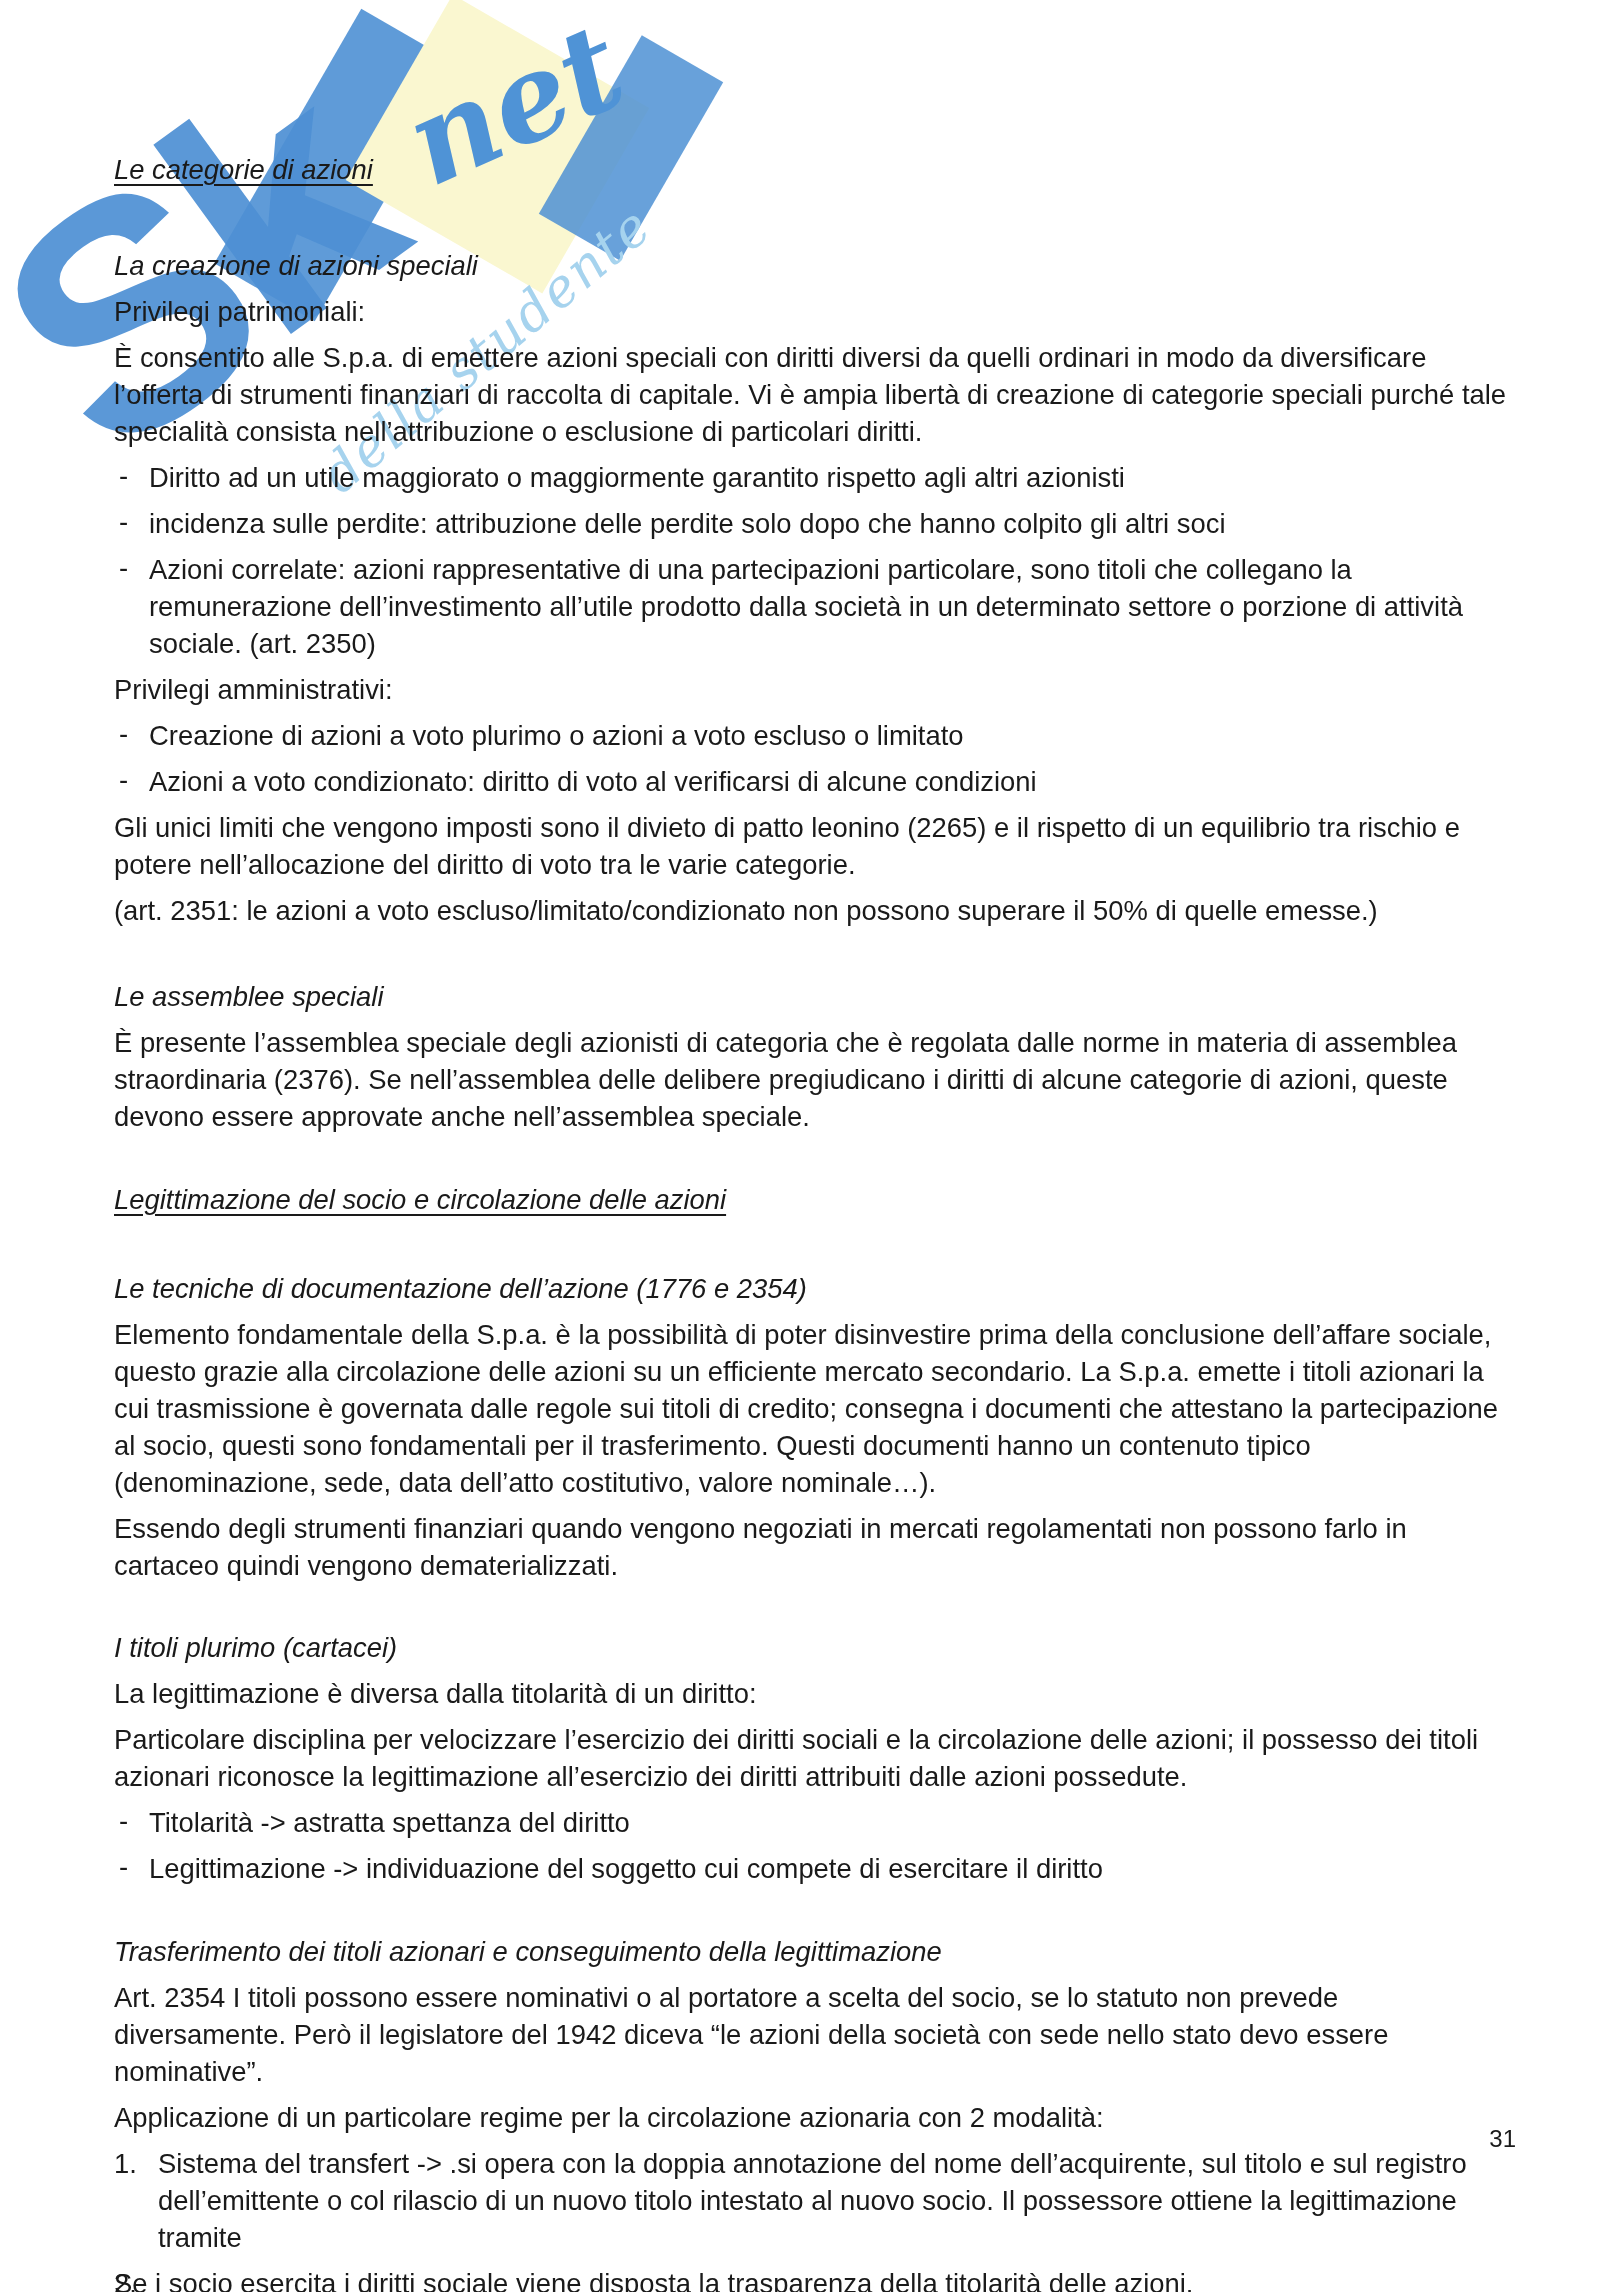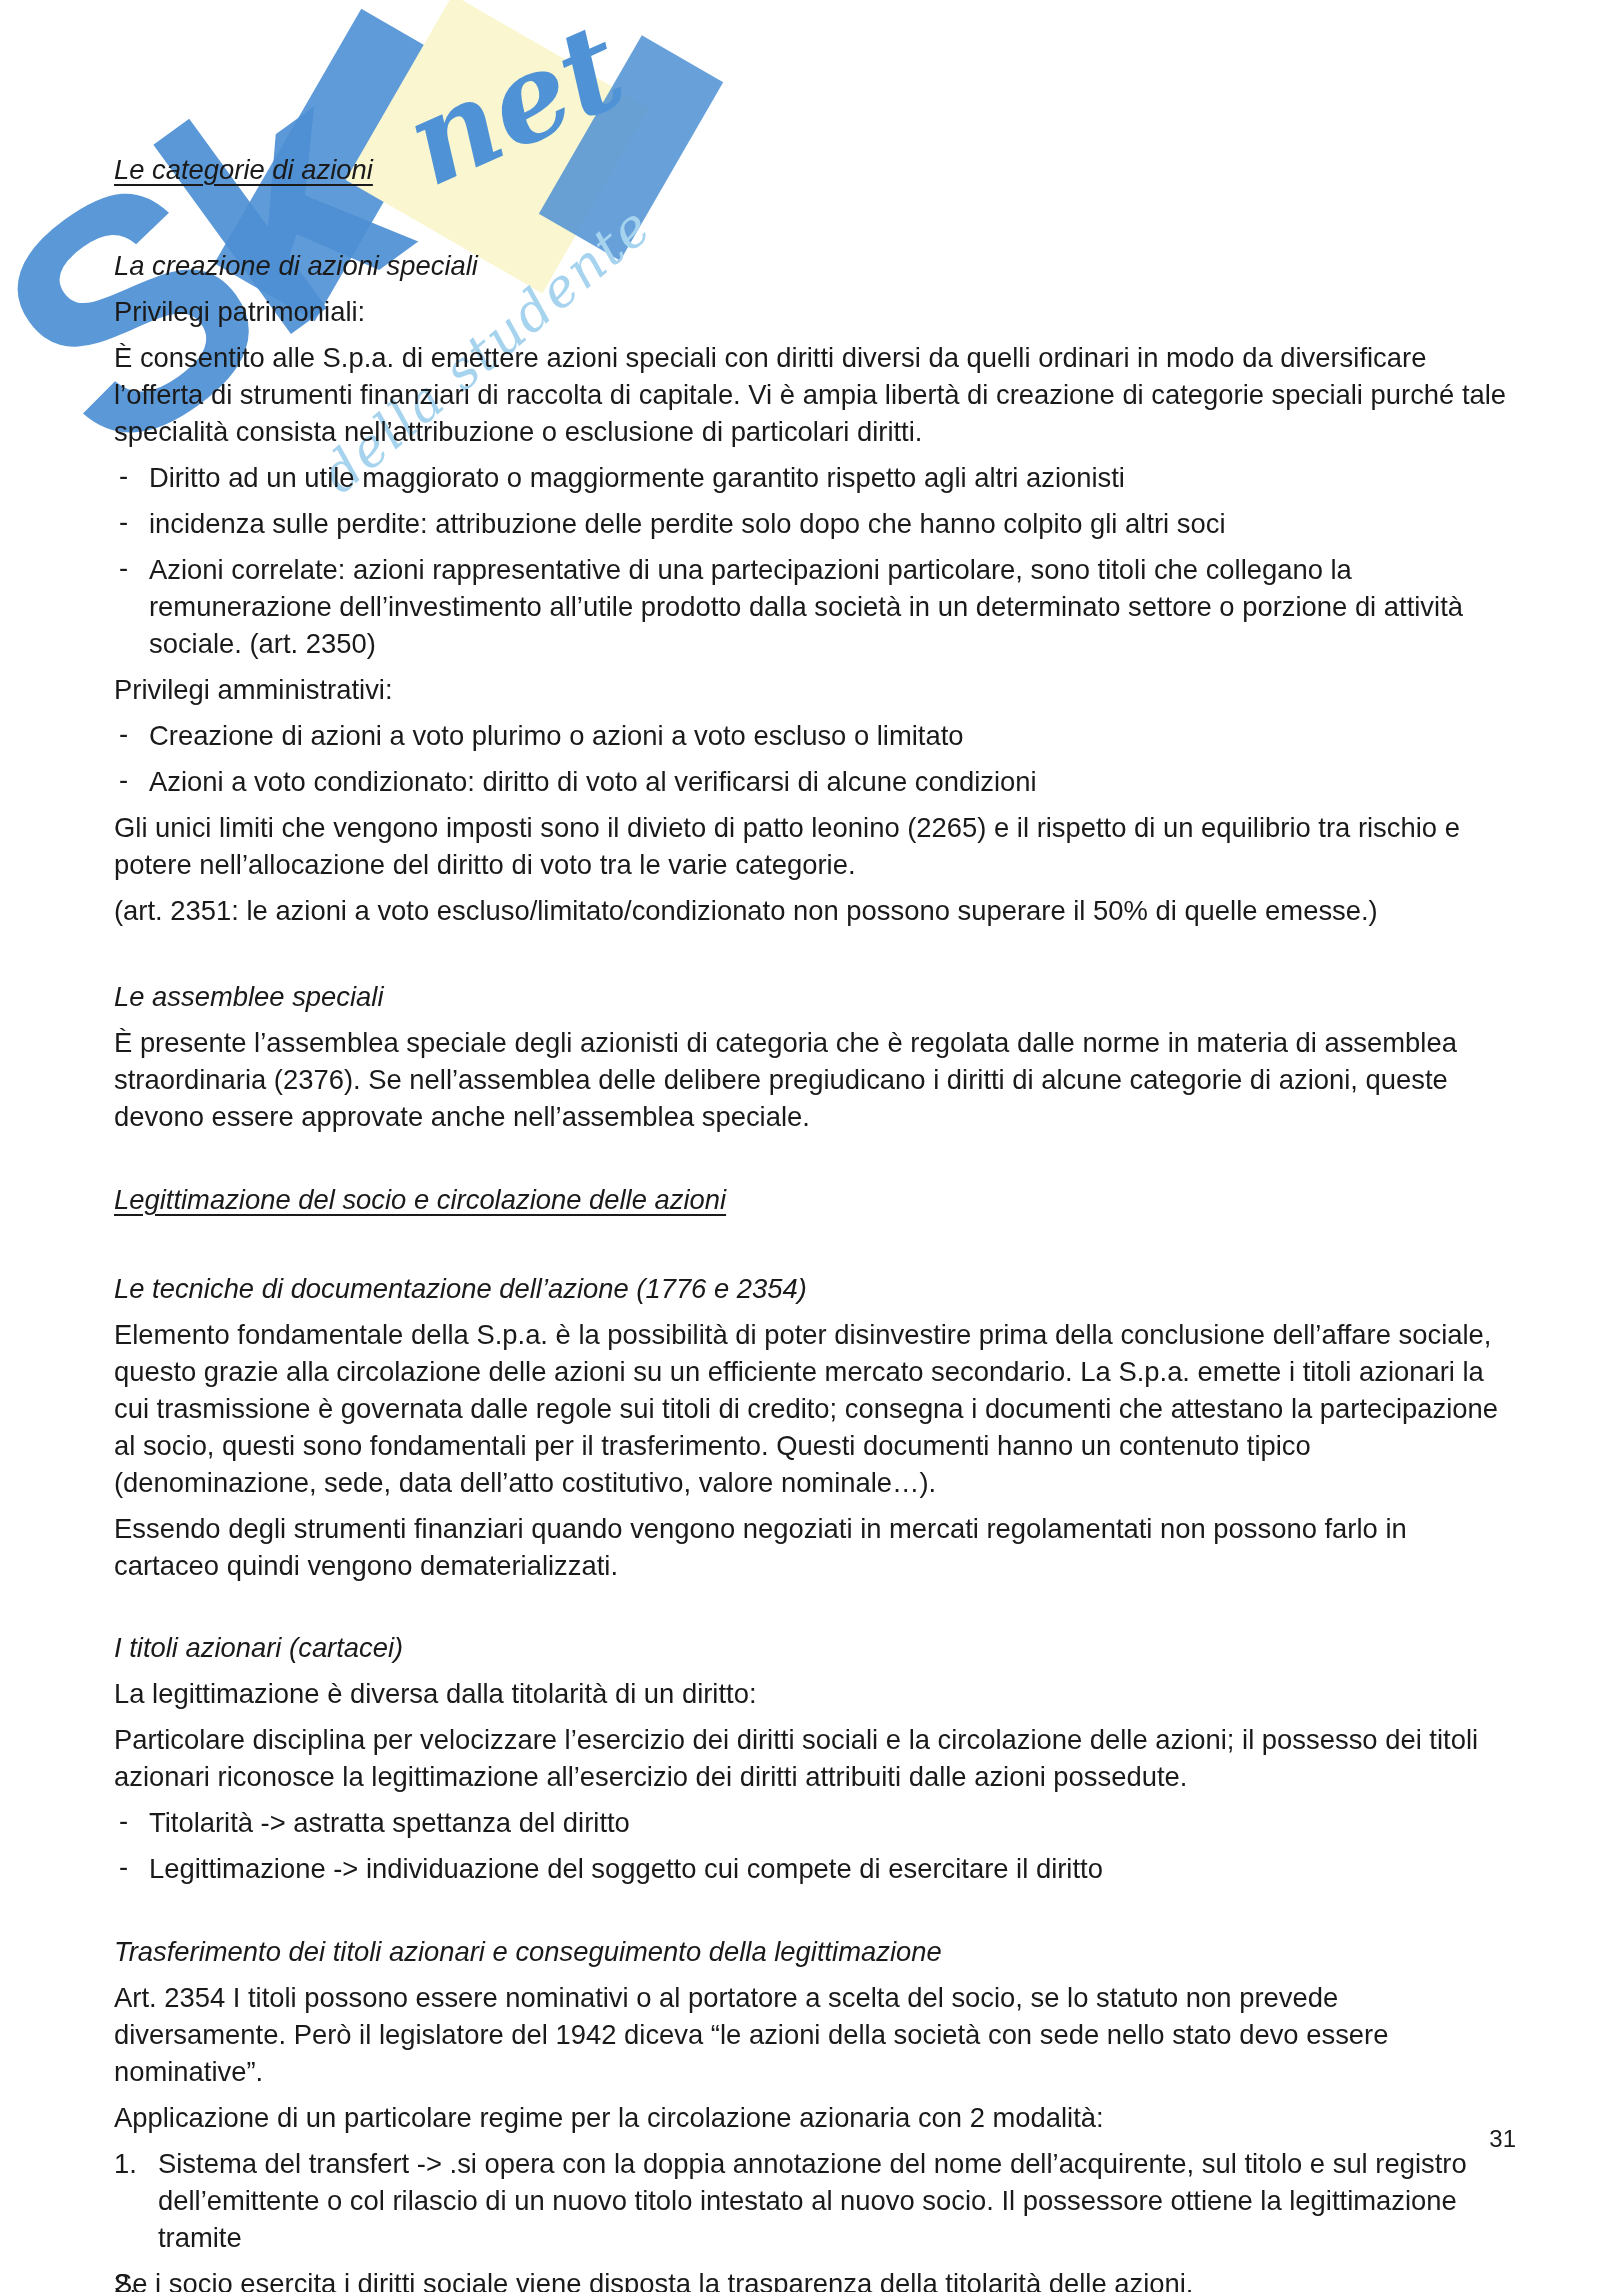--- a/index.html
+++ b/index.html
@@ -94,21 +94,21 @@
       <div class="gap" style="height: 31px;"></div>
       <div class="h-italic">Le assemblee speciali</div>
       <div class="para">È presente l’assemblea speciale degli azionisti di categoria che è regolata dalle norme in materia di assemblea straordinaria (2376). Se nell’assemblea delle delibere pregiudicano i diritti di alcune categorie di azioni, queste devono essere approvate anche nell’assemblea speciale.</div>
       <div class="gap" style="height: 28px;"></div>
       <div class="h-underline">Legittimazione del socio e circolazione delle azioni</div>
       <div class="gap" style="height: 34px;"></div>
       <div class="h-italic">Le tecniche di documentazione dell’azione (1776 e 2354)</div>
       <div class="para">Elemento fondamentale della S.p.a. è la possibilità di poter disinvestire prima della conclusione dell’affare sociale, questo grazie alla circolazione delle azioni su un efficiente mercato secondario. La S.p.a. emette i titoli azionari la cui trasmissione è governata dalle regole sui titoli di credito; consegna i documenti che attestano la partecipazione al socio, questi sono fondamentali per il trasferimento. Questi documenti hanno un contenuto tipico (denominazione, sede, data dell’atto costitutivo, valore nominale…).</div>
       <div class="para">Essendo degli strumenti finanziari quando vengono negoziati in mercati regolamentati non possono farlo in cartaceo quindi vengono dematerializzati.</div>
       <div class="gap" style="height: 26.5px;"></div>
-      <div class="h-italic">I titoli azionari (cartacei)</div>
+      <div class="h-italic">I titoli plurimo (cartacei)</div>
       <div class="para">La legittimazione è diversa dalla titolarità di un diritto:</div>
       <div class="para">Particolare disciplina per velocizzare l’esercizio dei diritti sociali e la circolazione delle azioni; il possesso dei titoli azionari riconosce la legittimazione all’esercizio dei diritti attribuiti dalle azioni possedute.</div>
       <div class="bullet"><span class="marker">-</span><span class="itext">Titolarità -&gt; astratta spettanza del diritto</span></div>
       <div class="bullet"><span class="marker">-</span><span class="itext">Legittimazione -&gt; individuazione del soggetto cui compete di esercitare il diritto</span></div>
       <div class="gap" style="height: 28px;"></div>
       <div class="h-italic">Trasferimento dei titoli azionari e conseguimento della legittimazione</div>
       <div class="para">Art. 2354 I titoli possono essere nominativi o al portatore a scelta del socio, se lo statuto non prevede diversamente. Però il legislatore del 1942 diceva “le azioni della società con sede nello stato devo essere nominative”.</div>
       <div class="para">Applicazione di un particolare regime per la circolazione azionaria con 2 modalità:</div>
       <div class="numbered"><span class="marker">1.</span><span class="itext">Sistema del transfert -&gt; .si opera con la doppia annotazione del nome dell’acquirente, sul titolo e sul registro dell’emittente o col rilascio di un nuovo titolo intestato al nuovo socio. Il possessore ottiene la legittimazione tramite</span></div>
       <div class="numbered"><span class="marker">2.</span></div>

